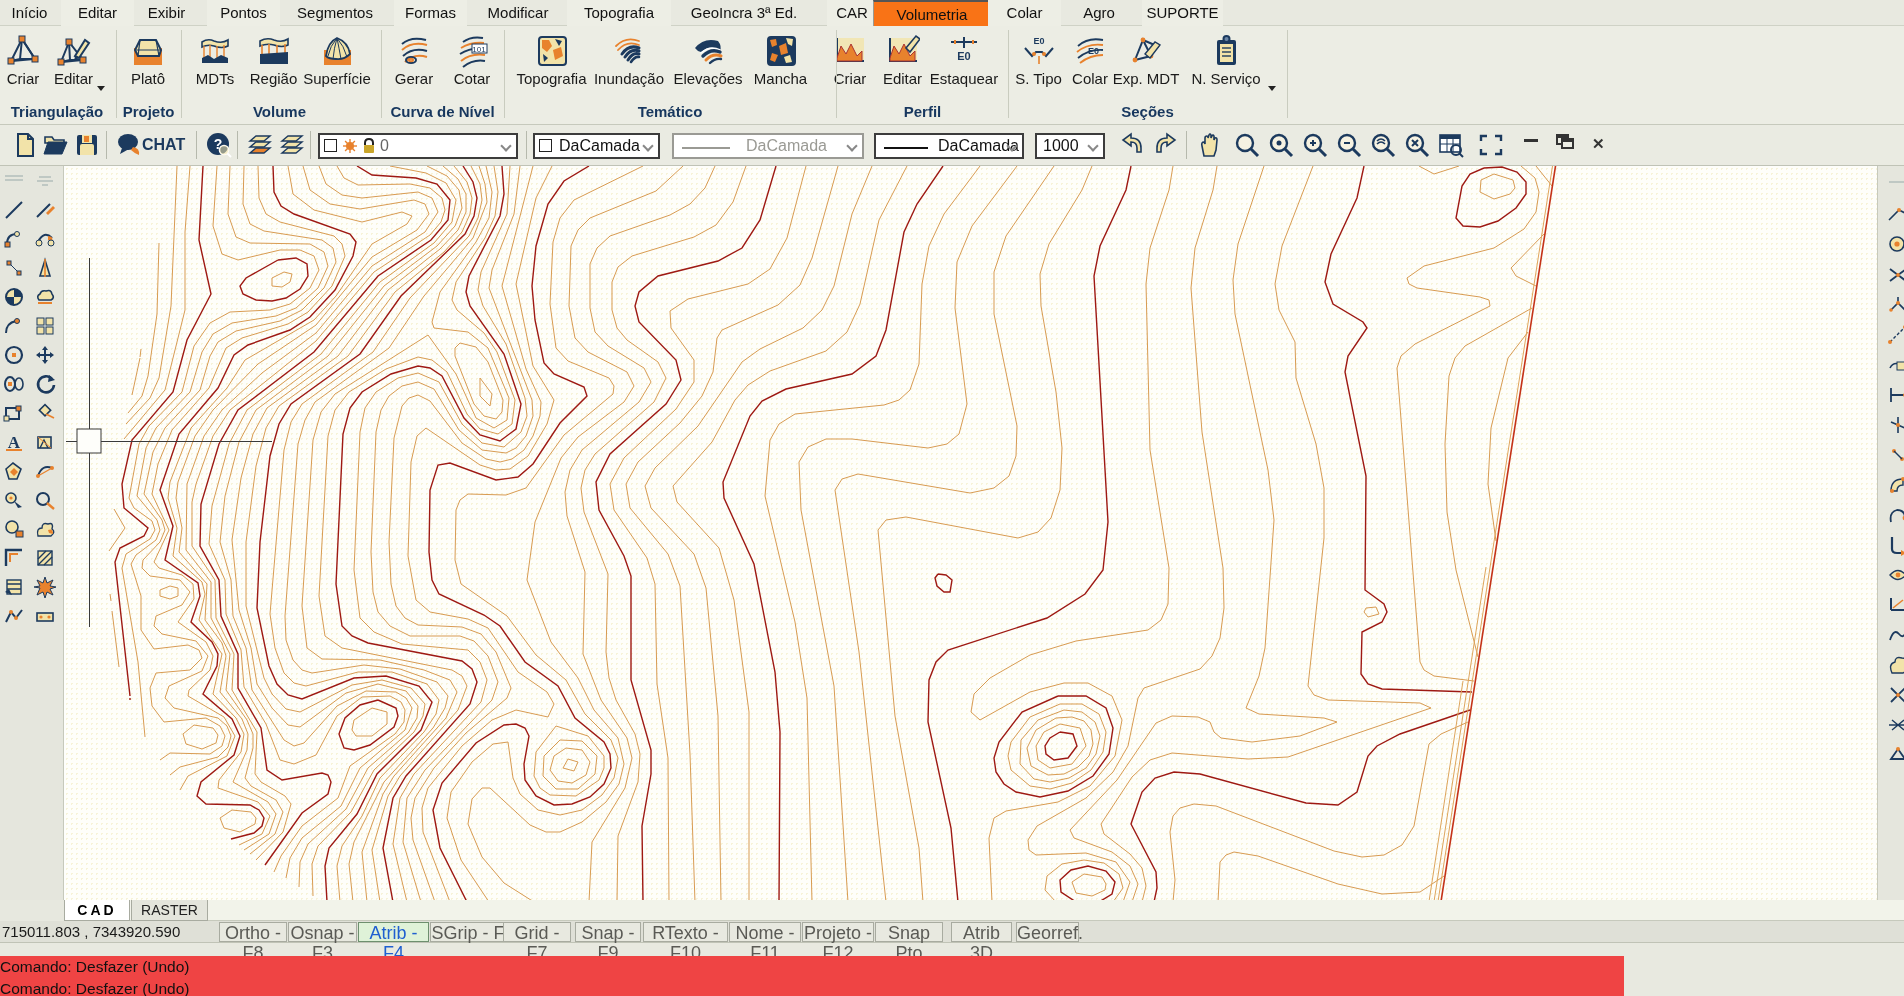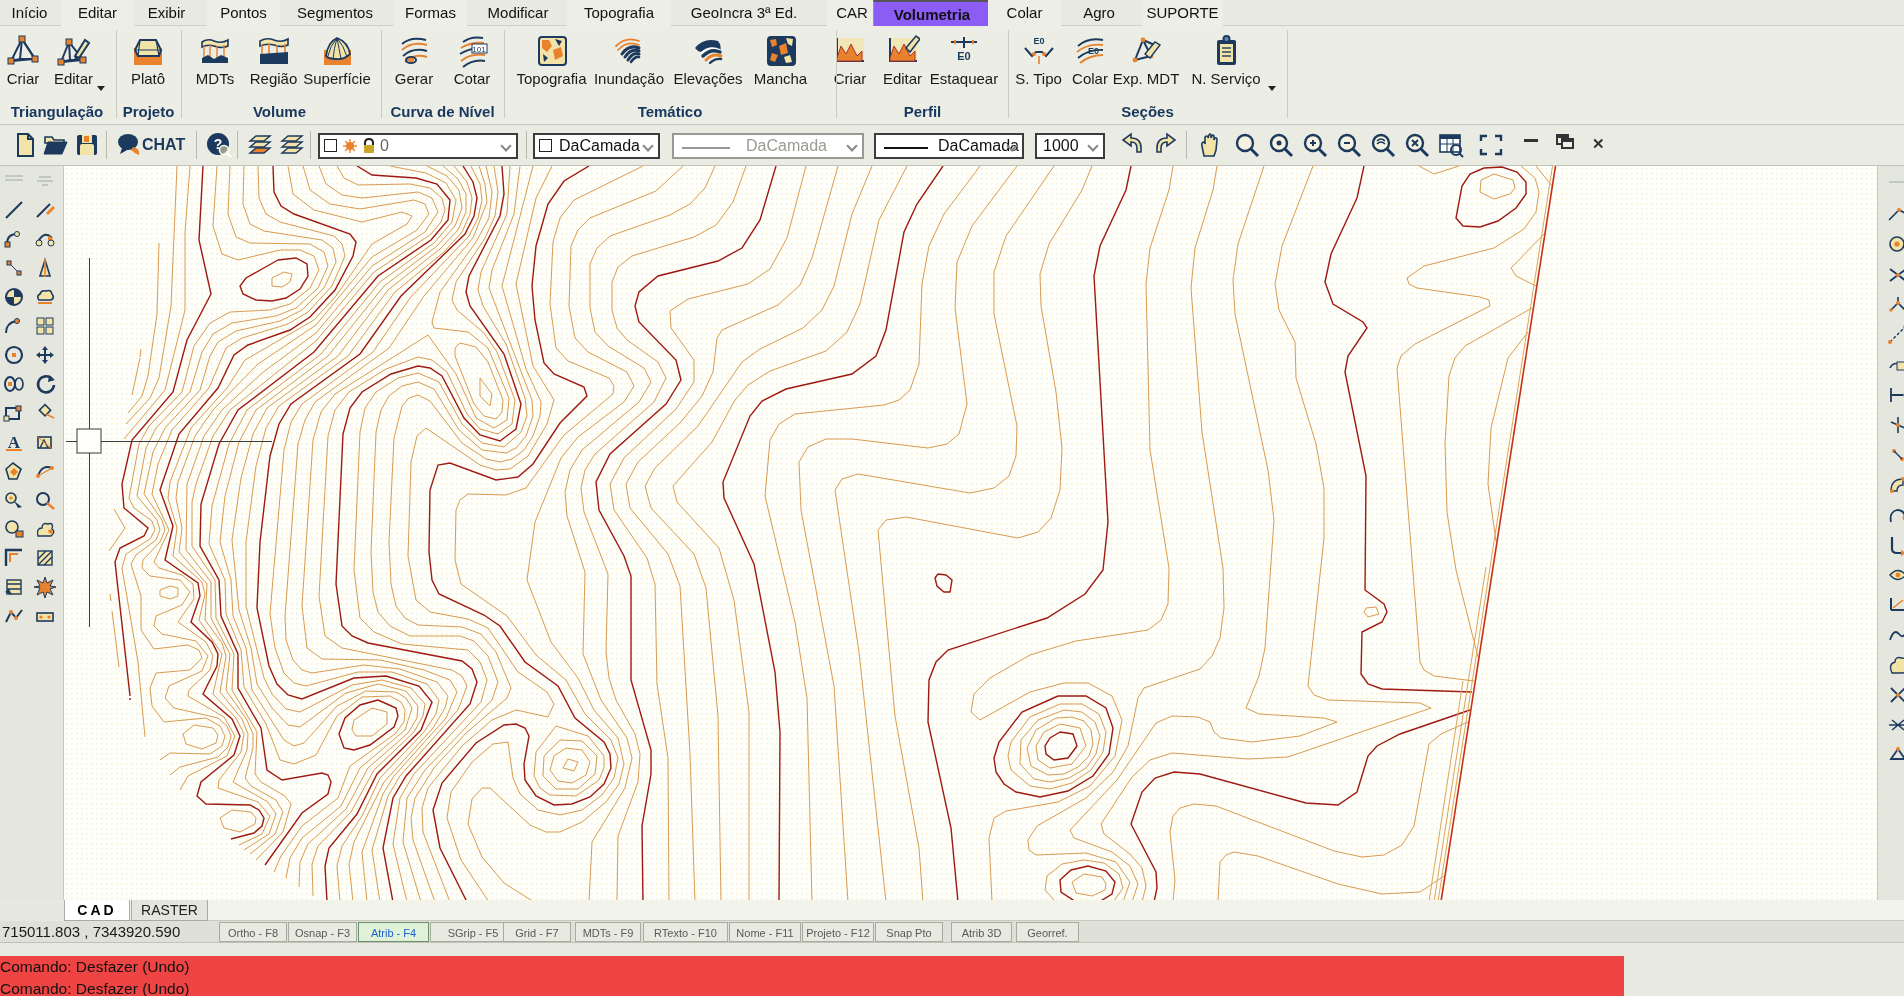--- a/index.html
+++ b/index.html
@@ -1,38 +1,38 @@
 <!DOCTYPE html>
 <html><head><meta charset="utf-8">
 <style>
 *{margin:0;padding:0;box-sizing:border-box}
 html,body{width:1904px;height:996px;overflow:hidden;font-family:"Liberation Sans",sans-serif;background:#e8e9e0}
 #menubar{position:absolute;left:0;top:0;width:1904px;height:26px;background:#e8e9e0;border-bottom:1px solid #cfd2c6}
 .mtab{position:absolute;top:0;height:26px;line-height:26px;font-size:15px;color:#111;text-align:center}
 .mtab.alt{background:#edeee5}
-.mtab.active{background:#8b5cf6;font-weight:bold;border:1px solid #9a9a92;border-bottom:none;border-top:2px solid #555}
+.mtab.active{background:#f97316;font-weight:normal;border:1px solid #9a9a92;border-bottom:none;border-top:2px solid #555}
 #ribbon{position:absolute;left:0;top:26px;width:1904px;height:99px;background:#ecede4;border-bottom:1px solid #c6c9bc}
 .rsep{position:absolute;top:4px;height:88px;width:1px;background:#c9ccbf}
 .rbtn{position:absolute;top:8px;text-align:center}
 .rbtn .ric{display:block;margin:0 auto}
 .rbtn .rlb{display:block;font-size:15px;color:#1a1a1a;margin-top:2px;white-space:nowrap}
 .rgrp{position:absolute;top:77px;font-size:15px;font-weight:bold;color:#17375e;text-align:center;white-space:nowrap}
 #toolbar{position:absolute;left:0;top:125px;width:1904px;height:41px;background:#eaebe2;border-bottom:1px solid #c0c3b6}
 .tsep{position:absolute;top:6px;height:28px;width:1px;background:#b6b9ac}
 .tic{position:absolute;top:7px}
 .combo{position:absolute;top:8px;height:26px;background:#fff;border:2px solid #3c3c3c;font-size:16px;color:#111}
 .combo .chev{position:absolute;right:6px;top:7px;width:8px;height:8px;border-right:2px solid #888;border-bottom:2px solid #888;transform:rotate(45deg)}
 #lefttools{position:absolute;left:0;top:166px;width:64px;height:734px;background:#e5e6dd;border-right:1px solid #c6c9bc}
 #righttools{position:absolute;left:1877px;top:166px;width:27px;height:734px;background:#e5e6dd;border-left:1px solid #c6c9bc;overflow:hidden}
 .lic{position:absolute}
 #canvas{position:absolute;left:64px;top:166px;width:1813px;height:734px;background:#fefefa;overflow:hidden;background-image:radial-gradient(#f7f3d8 1px,transparent 1px);background-size:5px 5px}
 #tabrow{position:absolute;left:0;top:900px;width:1904px;height:21px;background:#f2f3ea;border-bottom:1px solid #c6c9bc}
 .dtab{position:absolute;top:0;height:21px;line-height:21px;font-size:14px;text-align:center;border:1px solid #a8aba0;border-top:none}
 #statusbar{position:absolute;left:0;top:921px;width:1904px;height:22px;background:#dfe0d7;border-bottom:1px solid #c0c3b6}
-.sbtn{position:absolute;top:1px;height:20px;line-height:20px;font-size:11px;color:#5a5a55;background:#e8e9e0;border:1px solid #a8aba0;text-align:center}
+.sbtn{position:absolute;top:1px;height:20px;line-height:20px;font-size:18px;color:#5a5a55;background:#e8e9e0;border:1px solid #a8aba0;text-align:center}
 .sbtn.on{background:#dff2d8;color:#1f5fd0;border:1px solid #6e8f6e}
 #coords{position:absolute;left:2px;top:2px;font-size:15px;color:#1a1a1a}
 #console{position:absolute;left:0;top:956px;width:1624px;height:53px;background:#ef4444}
 #console div{font-size:15.5px;color:#111;height:22px;line-height:22px}
 </style></head>
 <body>
 <div id="menubar">
 <div class="mtab" style="left:-7px;width:73px">Início</div>
 <div class="mtab alt" style="left:61px;width:73px">Editar</div>
 <div class="mtab" style="left:130px;width:73px">Exibir</div>
@@ -791,21 +791,21 @@
 <div class="dtab" style="left:64px;width:66px;background:#fff;font-weight:bold;letter-spacing:3px;color:#000">CAD</div>
 <div class="dtab" style="left:131px;width:77px;background:#e4e5dc;color:#222">RASTER</div>
 </div>
 <div id="statusbar">
 <div id="coords">715011.803 , 7343920.590</div>
 <div class="sbtn" style="left:219px;width:68px">Ortho - F8</div>
 <div class="sbtn" style="left:288px;width:69px">Osnap - F3</div>
 <div class="sbtn on" style="left:358px;width:71px">Atrib - F4</div>
 <div class="sbtn" style="left:430px;width:86px">SGrip - F5</div>
 <div class="sbtn" style="left:503px;width:68px">Grid - F7</div>
-<div class="sbtn" style="left:575px;width:66px">MDTs - F9</div>
+<div class="sbtn" style="left:575px;width:66px">Snap - F9</div>
 <div class="sbtn" style="left:643px;width:85px">RTexto - F10</div>
 <div class="sbtn" style="left:729px;width:72px">Nome - F11</div>
 <div class="sbtn" style="left:802px;width:72px">Projeto - F12</div>
 <div class="sbtn" style="left:875px;width:68px">Snap Pto</div>
 <div class="sbtn" style="left:951px;width:61px">Atrib 3D</div>
 <div class="sbtn" style="left:1016px;width:63px">Georref.</div>
 </div>
 <div id="console">
 <div>Comando: Desfazer (Undo)</div>
 <div>Comando: Desfazer (Undo)</div>

